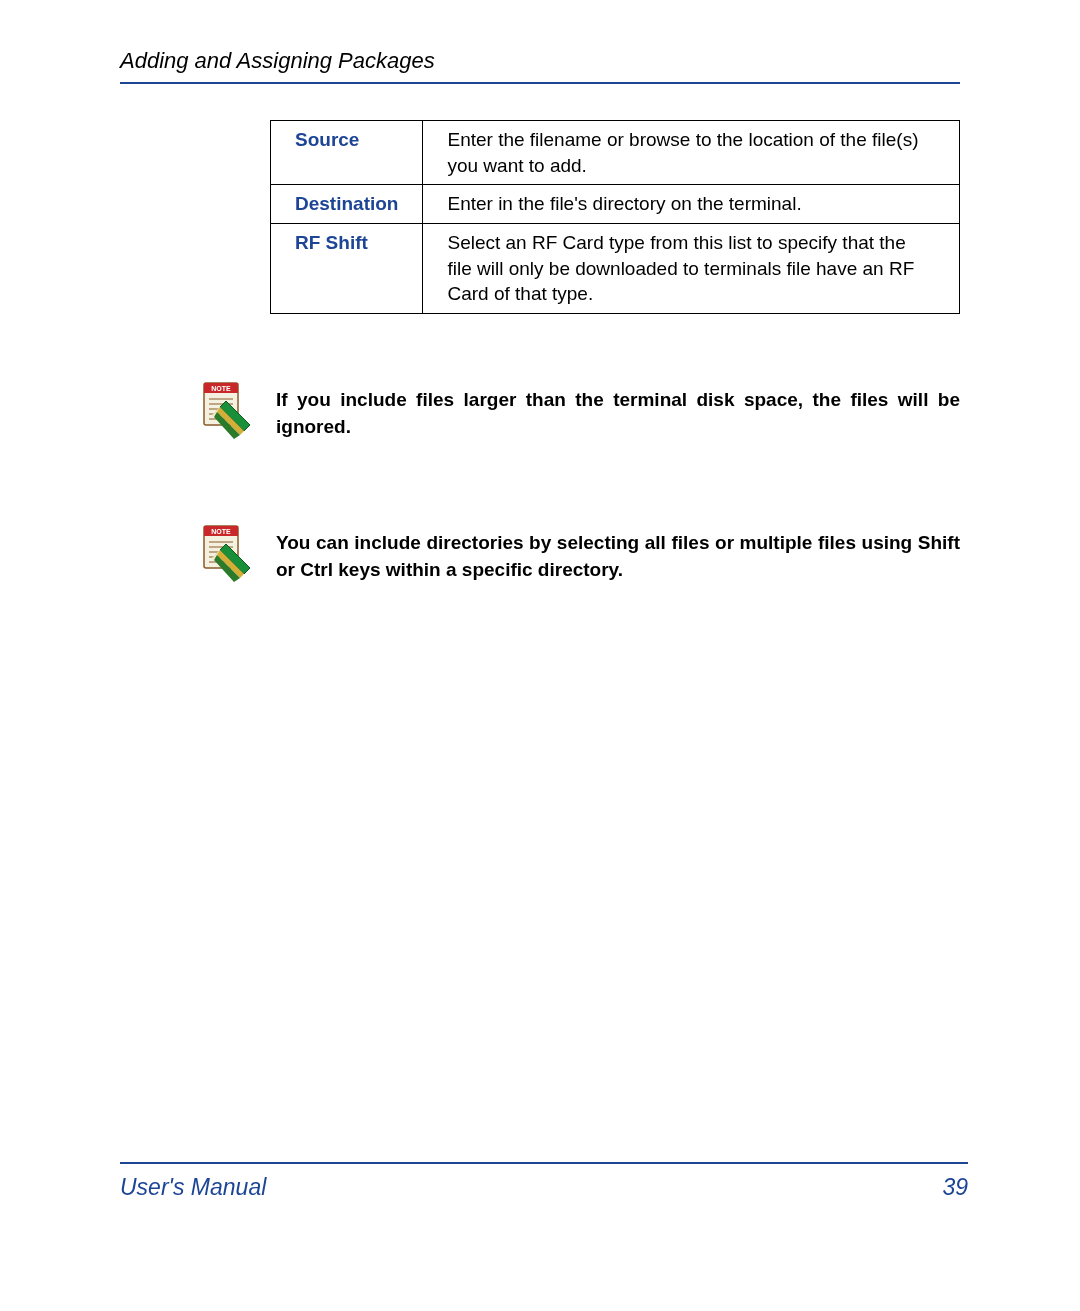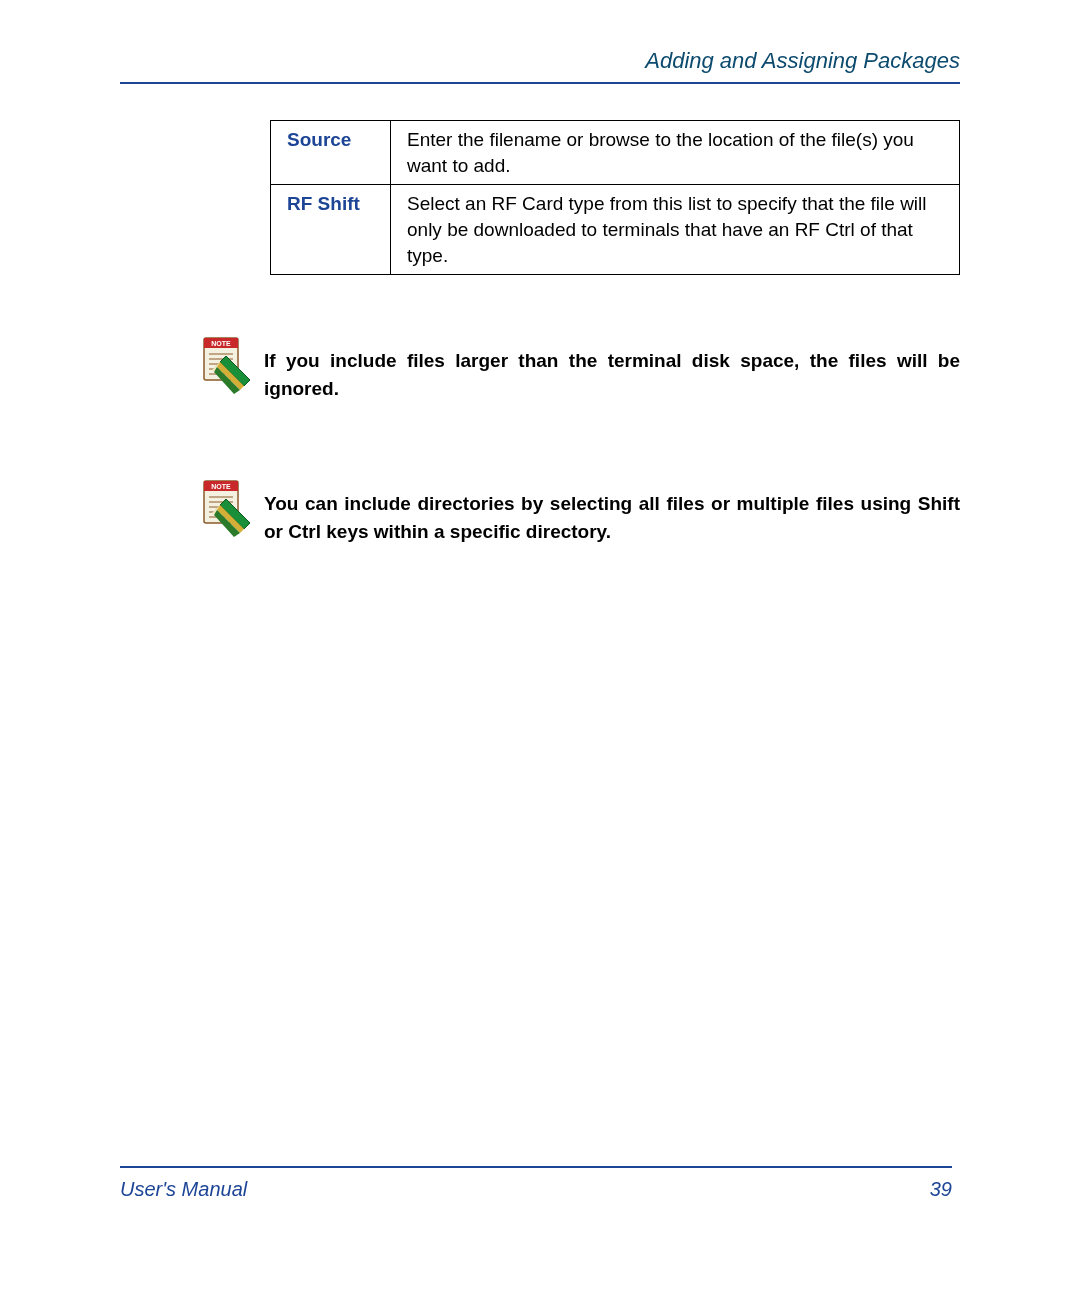--- a/index.html
+++ b/index.html
@@ -4,105 +4,109 @@
 <style>
   * { box-sizing: border-box; margin: 0; padding: 0; }
   html, body { width: 1080px; height: 1311px; background: #ffffff; font-family: Arial, Helvetica, sans-serif; }
   .page {
     width: 1080px;
     height: 1311px;
     position: relative;
     padding: 48px 120px 50px 120px;
   }
   .header {
-    text-align: right;
-    color: #0c4a6e;
+    text-align: left;
+    color: #000000;
     font-style: italic;
     font-size: 22px;
     padding-bottom: 8px;
     border-bottom: 2px solid #1d4596;
     margin-bottom: 36px;
     font-family: "Trebuchet MS", Arial, sans-serif;
   }
   .content-area {
     padding-left: 150px;
   }
   table.def {
     border-collapse: collapse;
     width: 100%;
     font-size: 19px;
     line-height: 1.35;
   }
   table.def td {
     border: 1.5px solid #000;
-    padding: 6px 16px;
+    padding: 6px 24px;
     vertical-align: top;
   }
   table.def td.label {
     color: #1d4596;
     font-weight: bold;
     width: 120px;
     white-space: nowrap;
   }
   .note-block {
     margin-top: 54px;
     display: flex;
-    align-items: center;
-    gap: 8px;
+    align-items: flex-end;
+    gap: 20px;
     padding-left: 80px;
   }
   .note-block.second { margin-top: 70px; }
   .note-text {
     font-weight: bold;
     font-size: 19px;
     color: #000;
     line-height: 1.45;
     padding-top: 18px;
     text-align: justify;
   }
   .note-icon {
     width: 56px;
     height: 60px;
     flex: 0 0 56px;
     position: relative;
   }
   .footer {
     position: absolute;
     left: 120px;
-    right: 128px;
+    right: 112px;
     bottom: 110px;
     border-top: 2px solid #1d4596;
     padding-top: 10px;
     display: flex;
     justify-content: space-between;
     color: #1d4596;
     font-style: italic;
-    font-size: 20px;
+    font-size: 23px;
     font-family: "Trebuchet MS", Arial, sans-serif;
   }
 </style>
 </head>
 <body>
 
 <div class="page">
 
   <div class="header">
     <span>Adding and Assigning Packages</span>
   </div>
 
   <div class="content-area">
     <table class="def">
       <tbody>
         <tr>
           <td class="label">Source</td>
           <td>Enter the filename or browse to the location of the file(s) you want to add.</td>
         </tr>
         <tr>
+          <td class="label">Destination</td>
+          <td>Enter in the file's directory on the terminal.</td>
+        </tr>
+        <tr>
           <td class="label">RF Shift</td>
-          <td>Select an RF Card type from this list to specify that the file will only be downloaded to terminals that have an RF Ctrl of that type.</td>
+          <td>Select an RF Card type from this list to specify that the file will only be downloaded to terminals file have an RF Card of that type.</td>
         </tr>
       </tbody>
     </table>
   </div>
 
   <div class="note-block">
     <div class="note-icon">
       <svg viewBox="0 0 56 60" width="56" height="60">
         <rect x="4" y="2" width="34" height="42" rx="2" fill="#f5f1e0" stroke="#8b5a2b" stroke-width="1.5"></rect>
         <rect x="4" y="2" width="34" height="10" fill="#c8282a"></rect>

